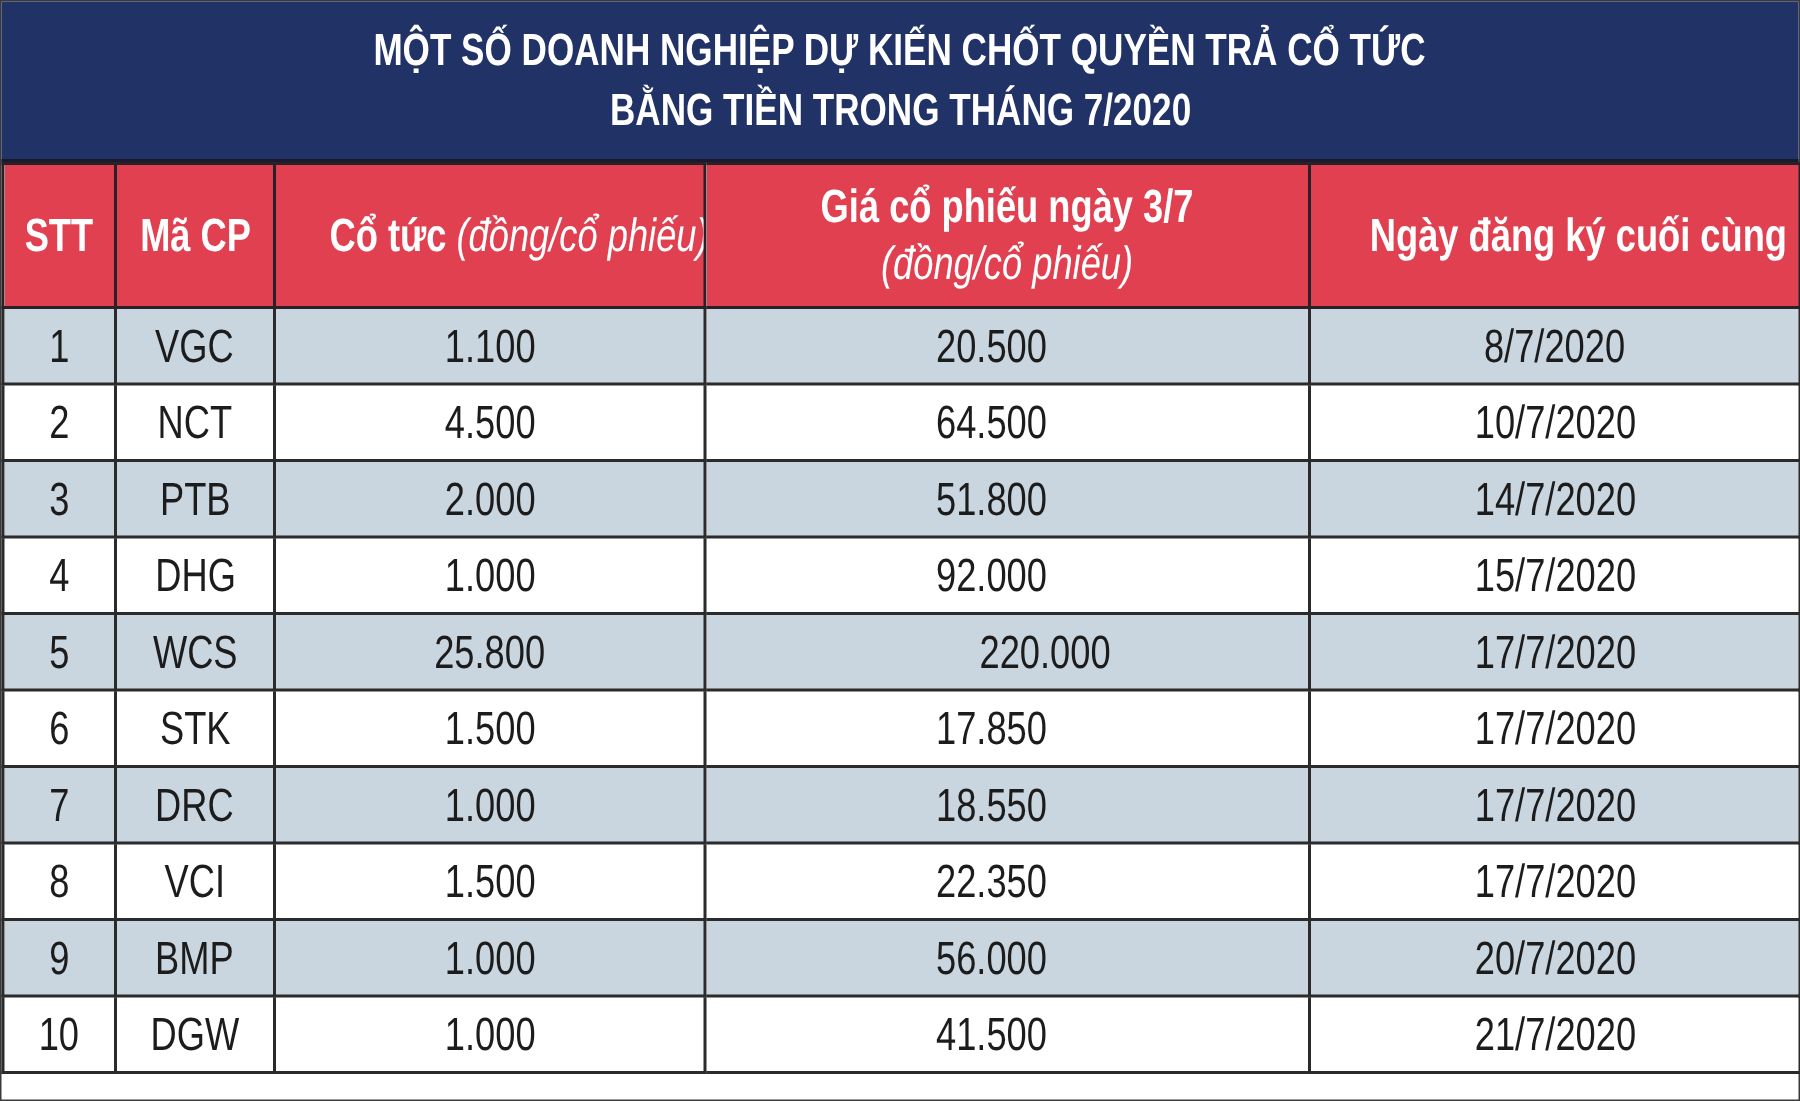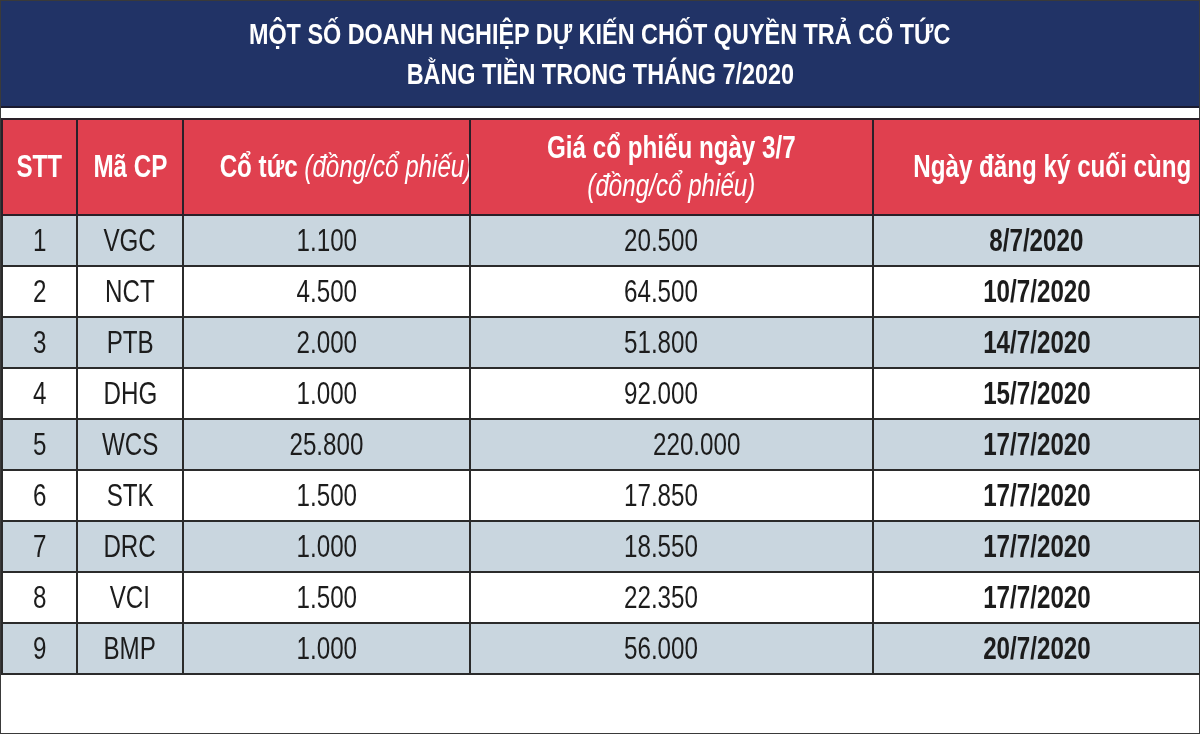--- a/index.html
+++ b/index.html
@@ -39,21 +39,21 @@
       font-weight: bold;
       font-size: 30px;
       line-height: 40px;
       letter-spacing: 0px;
       transform: scaleX(0.78);
       white-space: nowrap;
     }
     table.dividend {
       position: absolute;
       left: 0;
-      top: 117px;
+      top: 107px;
       width: 1198px;
       border-collapse: collapse;
       table-layout: fixed;
     }
     table.dividend col.c-stt { width: 75px; }
     table.dividend col.c-code { width: 106px; }
     table.dividend col.c-div { width: 287px; }
     table.dividend col.c-price { width: 403px; }
     table.dividend col.c-date { width: 327px; }
 
@@ -98,21 +98,21 @@
       vertical-align: middle;
       padding: 0;
       white-space: nowrap;
       overflow: hidden;
     }
     tr.row-shaded td { background: #c9d6df; }
     tr.row-plain td { background: #ffffff; }
     td.div-cell .cond { margin-left: 0; }
     td.price-cell { padding-left: 120px; text-align: left; margin-left: 12px; }
     td.price-cell .cond { transform-origin: left center; }
-    td.date-cell { padding-left: 0; font-weight: bold; }
+    td.date-cell { padding-left: 0; }
   </style>
 </head>
 <body>
 
 <div class="frame">
 
   <div class="banner">
     <div class="banner-line">MỘT SỐ DOANH NGHIỆP DỰ KIẾN CHỐT QUYỀN TRẢ CỔ TỨC</div>
     <div class="banner-line">BẰNG TIỀN TRONG THÁNG 7/2020</div>
   </div>
@@ -207,15 +207,22 @@
         <td class="price-cell"><span class="cond">22.350</span></td>
         <td class="date-cell"><span class="cond">17/7/2020</span></td>
       </tr>
       <tr class="row-shaded">
         <td><span class="cond">9</span></td>
         <td><span class="cond">BMP</span></td>
         <td class="div-cell"><span class="cond">1.000</span></td>
         <td class="price-cell"><span class="cond">56.000</span></td>
         <td class="date-cell"><span class="cond">20/7/2020</span></td>
       </tr>
+      <tr class="row-plain">
+        <td><span class="cond">10</span></td>
+        <td><span class="cond">DGW</span></td>
+        <td class="div-cell"><span class="cond">1.000</span></td>
+        <td class="price-cell"><span class="cond">41.500</span></td>
+        <td class="date-cell"><span class="cond">21/7/2020</span></td>
+      </tr>
     </tbody>
   </table>
 </div>
 
 </body></html>

